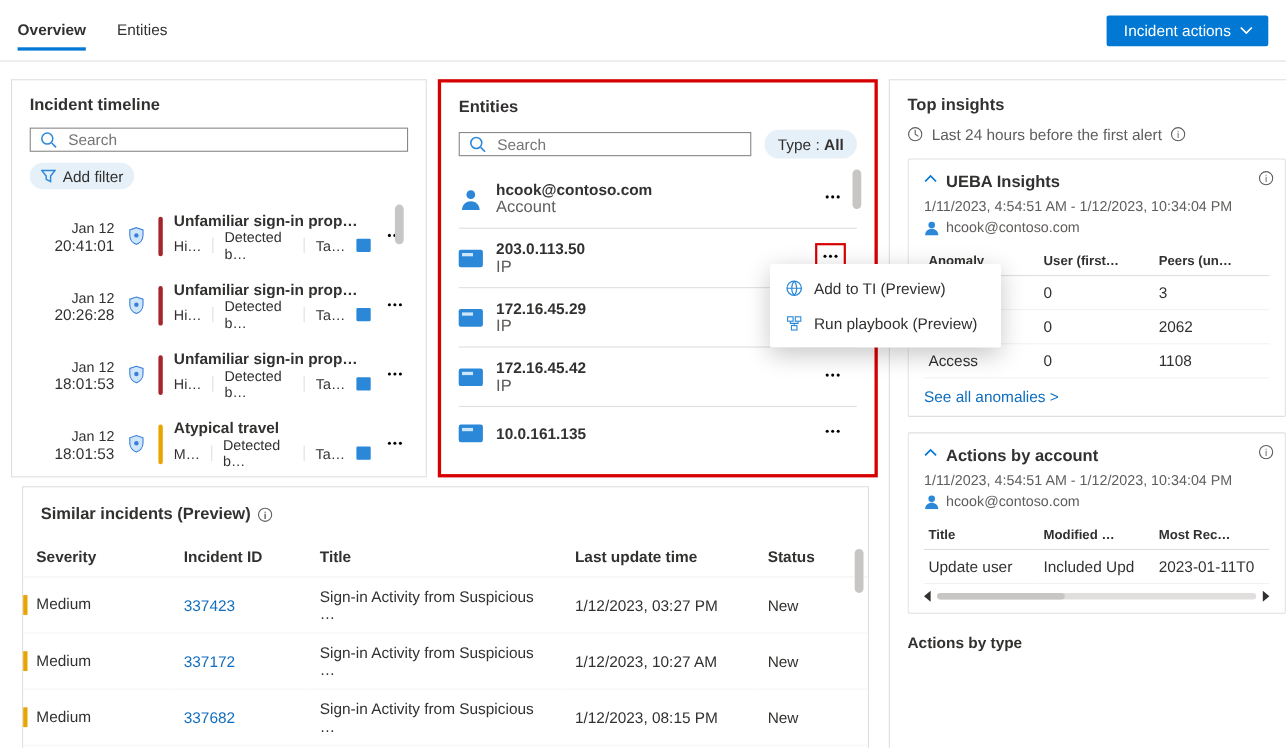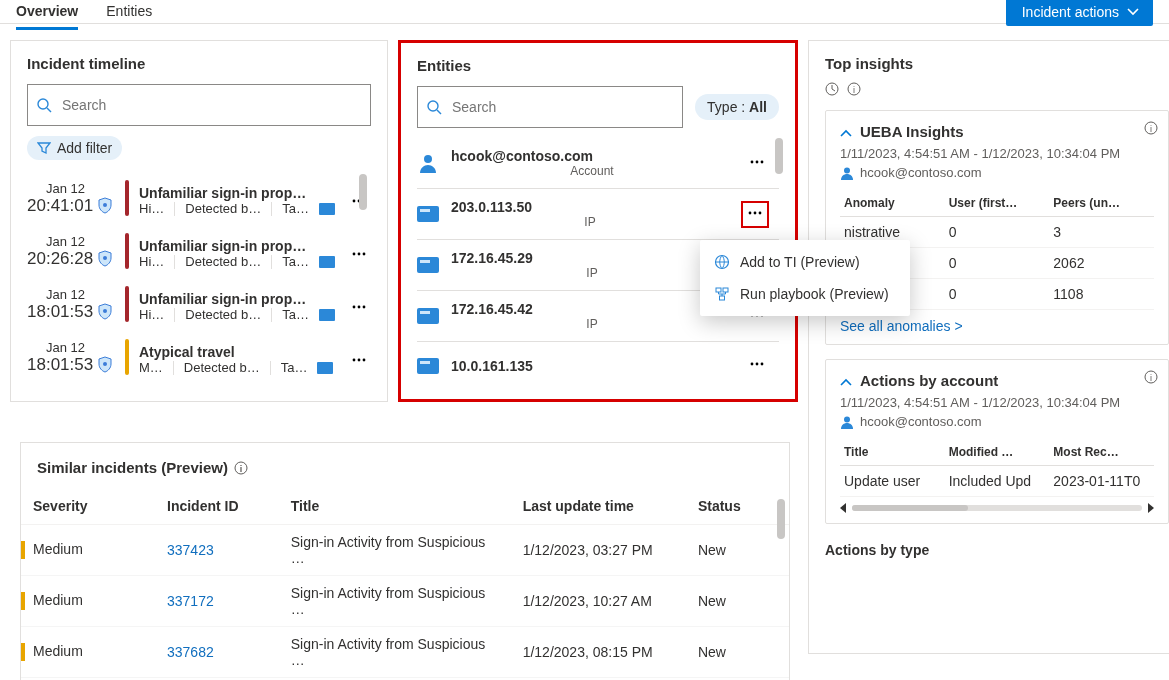--- a/index.html
+++ b/index.html
@@ -24,21 +24,21 @@
     background: var(--bg);
     width: 1169px;
     height: 680px;
     overflow: hidden;
   }
   
   .tabbar {
     display: flex;
     align-items: center;
     border-bottom: 1px solid var(--border);
-    height: 24px;
+    height: 56px;
     padding: 0 16px;
   }
   .tabs { display: flex; gap: 28px; }
   .tab { padding: 10px 0 8px; cursor: pointer; color: var(--text); }
   .tab.active { font-weight: 600; border-bottom: 3px solid var(--blue); }
   .incident-actions {
     margin-left: auto;
     background: var(--blue);
     color: #fff;
     border: none;
@@ -70,46 +70,47 @@
     font-weight: 600;
     padding: 14px 16px 12px;
     font-size: 15px;
   }
   .panel-inner { padding: 0 16px 14px; }
   
   .searchbox {
     display: flex;
     align-items: center;
     border: 1px solid #8a8886;
-    height: 42px;
+    height: 22px;
     padding: 0 8px;
     gap: 8px;
   }
   .searchbox input {
     border: none; outline: none; flex: 1; font-size: 14px;
   }
   .icon16 { width: 16px; height: 16px; flex-shrink: 0; }
   .icon14 { width: 14px; height: 14px; flex-shrink: 0; }
   
   .addfilter {
     display: inline-flex; align-items: center; gap: 6px;
     background: var(--pill-bg);
     padding: 4px 10px; border-radius: 999px;
     margin-top: 10px; color: var(--text); cursor: pointer;
   }
   
   .timeline-list { margin-top: 14px; position: relative; }
   .timeline-row {
-    display: flex; align-items: flex-end; gap: 10px;
+    display: flex; align-items: center; gap: 10px;
     padding: 6px 0 10px;
     border-bottom: 1px solid transparent;
+    margin-left: 19px;
   }
   .tl-time { width: 58px; text-align: right; color: var(--text); }
   .tl-time .d { font-size: 13px; }
-  .tl-time .t { font-size: 17px; }
+  .tl-time .t { font-size: 14px; }
   .tl-badge {
     width: 20px; height: 20px; display: flex; align-items: center; justify-content: center;
     color: #3b7dd8;
   }
   .sev-bar { width: 4px; height: 36px; border-radius: 2px; }
   .sev-high { background: var(--sev-red); }
   .sev-med { background: var(--sev-orange); }
   .tl-main { flex: 1; min-width: 0; }
   .tl-title { font-weight: 600; white-space: nowrap; overflow: hidden; text-overflow: ellipsis; }
   .tl-meta { display: flex; gap: 10px; align-items: center; color: var(--muted); font-size: 13px; }
@@ -136,21 +137,21 @@
     width: 22px; height: 22px; display: flex; align-items: center; justify-content: center;
   }
   .entity-icon.account svg { color: #2b88d8; }
   .entity-icon.ip {
     width: 22px; height: 16px; background: #2b88d8; border-radius: 2px;
     position: relative;
   }
   .entity-icon.ip::after { content: ""; position: absolute; left: 3px; top: 3px; width: 10px; height: 3px; background: #cde6fa; }
   .entity-main { flex: 1; min-width: 0; }
   .entity-name { font-weight: 600; }
-  .entity-type { color: var(--muted); font-size: 12px; text-align: center; }
+  .entity-type { color: var(--muted); font-size: 15px; }
   .entity-more { margin-right: 10px; }
   .entity-more.hl { border: 2px solid #d60000; padding: 2px 4px; }
 
   
   .ctx-menu {
     position: absolute;
     left: 700px;
     top: 240px;
     width: 210px;
     background: #fff;
@@ -169,21 +170,21 @@
   .insights-range {
     display: flex; align-items: center; gap: 8px; color: var(--muted); font-size: 14px;
   }
   .card {
     border: 1px solid var(--border);
     border-radius: 2px;
     margin-top: 14px;
     padding: 12px 14px 10px;
     position: relative;
   }
-  .card-title-row { display: flex; align-items: flex-end; gap: 8px; font-weight: 600; font-size: 15px; }
+  .card-title-row { display: flex; align-items: flex-start; gap: 8px; font-weight: 600; font-size: 15px; }
   .card-sub { color: var(--muted); font-size: 13px; margin-top: 6px; }
   .card-actor { display: flex; align-items: center; gap: 6px; color: var(--muted); font-size: 13px; margin-top: 4px; }
   .card-info { position: absolute; right: 10px; top: 10px; color: var(--muted); }
   .table {
     width: 100%; border-collapse: collapse; margin-top: 10px; table-layout: fixed;
   }
   .table th {
     text-align: left; font-weight: 600; font-size: 12px;
     border-bottom: 1px solid var(--border); padding: 6px 4px;
     white-space: nowrap; overflow: hidden; text-overflow: ellipsis;
@@ -486,20 +487,21 @@
 
   <div class="insights-outer right-col">
     <div class="insights">
       <div class="panel-title" style="padding:0 0 10px;">Top insights</div>
       <div class="insights-inner">
       <div class="insights-range">
         <svg class="icon14" viewBox="0 0 14 14">
               <circle cx="7" cy="7" r="6" fill="none" stroke="#605e5c" stroke-width="1"></circle>
               <path d="M7 3v4l3 2" stroke="#605e5c" stroke-width="1" fill="none"></path>
             </svg>
+        <span>Last 24 hours before the first alert</span>
         <svg class="icon14" viewBox="0 0 14 14">
               <circle cx="7" cy="7" r="6" fill="none" stroke="#605e5c" stroke-width="1"></circle>
               <text x="7" y="10.5" text-anchor="middle" font-size="9" fill="#605e5c">i</text>
             </svg>
       </div>
 
       <div class="card">
         <div class="card-info"><svg width="14" height="14" viewBox="0 0 14 14">
                 <circle cx="7" cy="7" r="6" fill="none" stroke="#605e5c"></circle>
                 <text x="7" y="10.5" text-anchor="middle" font-size="9" fill="#605e5c">i</text>

